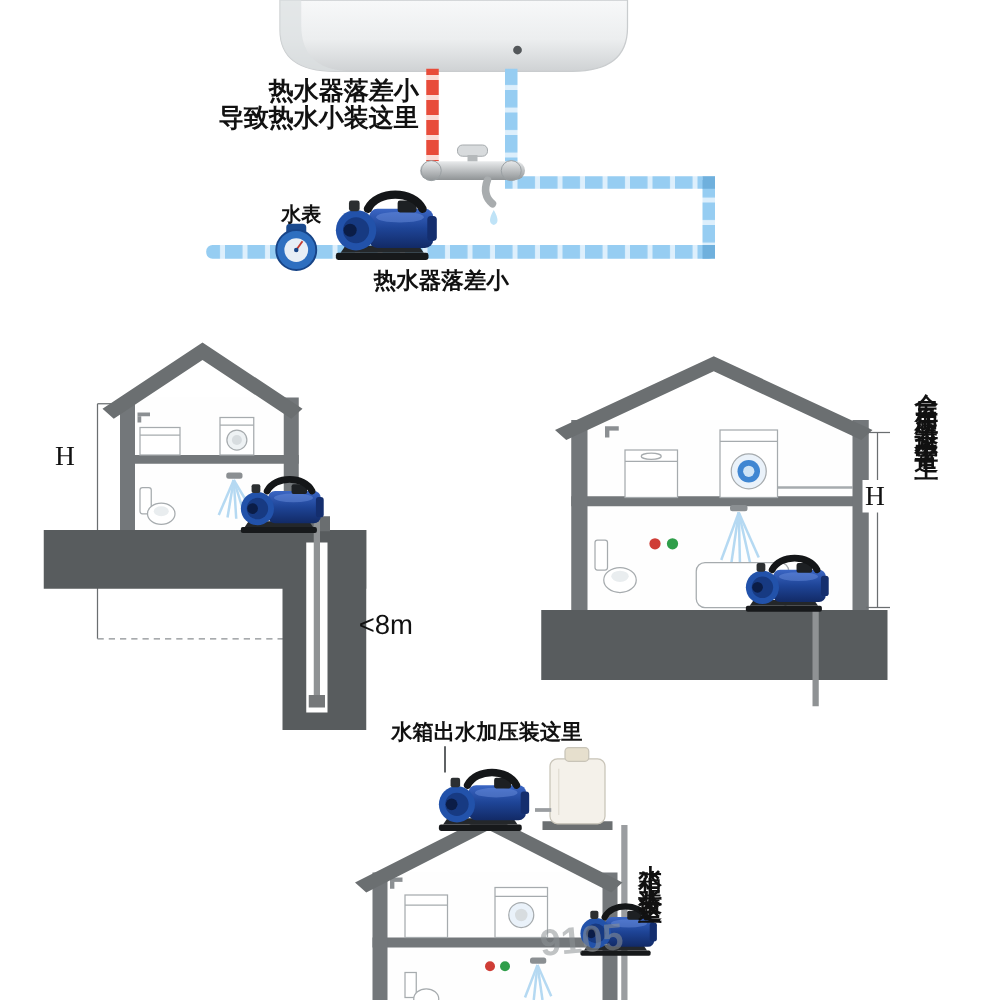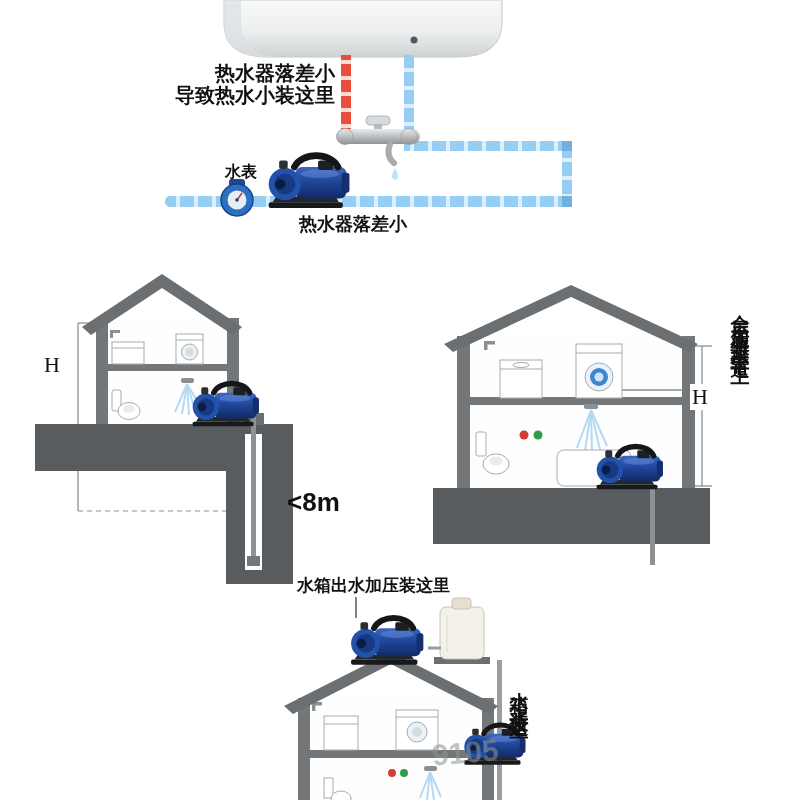--- a/index.html
+++ b/index.html
@@ -18,21 +18,21 @@
   .note{font-size:20px;line-height:22px;text-align:right;font-family:Liberation Serif, serif;}
   .caption{font-size:17px;}
   .vtext{
     writing-mode:vertical-rl;text-orientation:upright;
     letter-spacing:5px;font-size:19px;font-weight:700;line-height:22px;
   }
   .hdim{
     font-family:"Liberation Serif","DejaVu Serif",serif;
     font-size:22px;background:#fff;padding:0 2px;
   }
-  .depth{font-size:26px;font-weight:700;}
+  .depth{font-size:22px;font-weight:400;}
   .watermark{
     font-size:30px;font-weight:700;color:#8e9396;opacity:.55;
     transform:rotate(-5deg);z-index:6;
   }
 </style>
 </head>
 <body>
 
 <div id="stage">
 
@@ -281,19 +281,19 @@
 
 
 <div class="lbl hdim" style="left:42px;top:352px;">H</div>
 
 <div class="lbl depth" style="left:287px;top:487px;">&lt;8m</div>
 
 <div class="lbl hdim" style="left:690px;top:384px;">H</div>
 
 <div class="lbl vtext" style="left:729px;top:300px;">全屋加压装进水主管道上</div>
 
-<div class="lbl caption bold" style="left:297px;top:574px;">水箱出水加压装这里</div>
+<div class="lbl caption bold" style="left:313px;top:574px;">水箱出水加压装这里</div>
 
 <div class="lbl vtext" style="left:508px;top:676px;">水箱上水装这里</div>
 
 <div class="lbl watermark" style="left:432px;top:736px;">9105</div>
 
 </div>
 
 </body></html>

